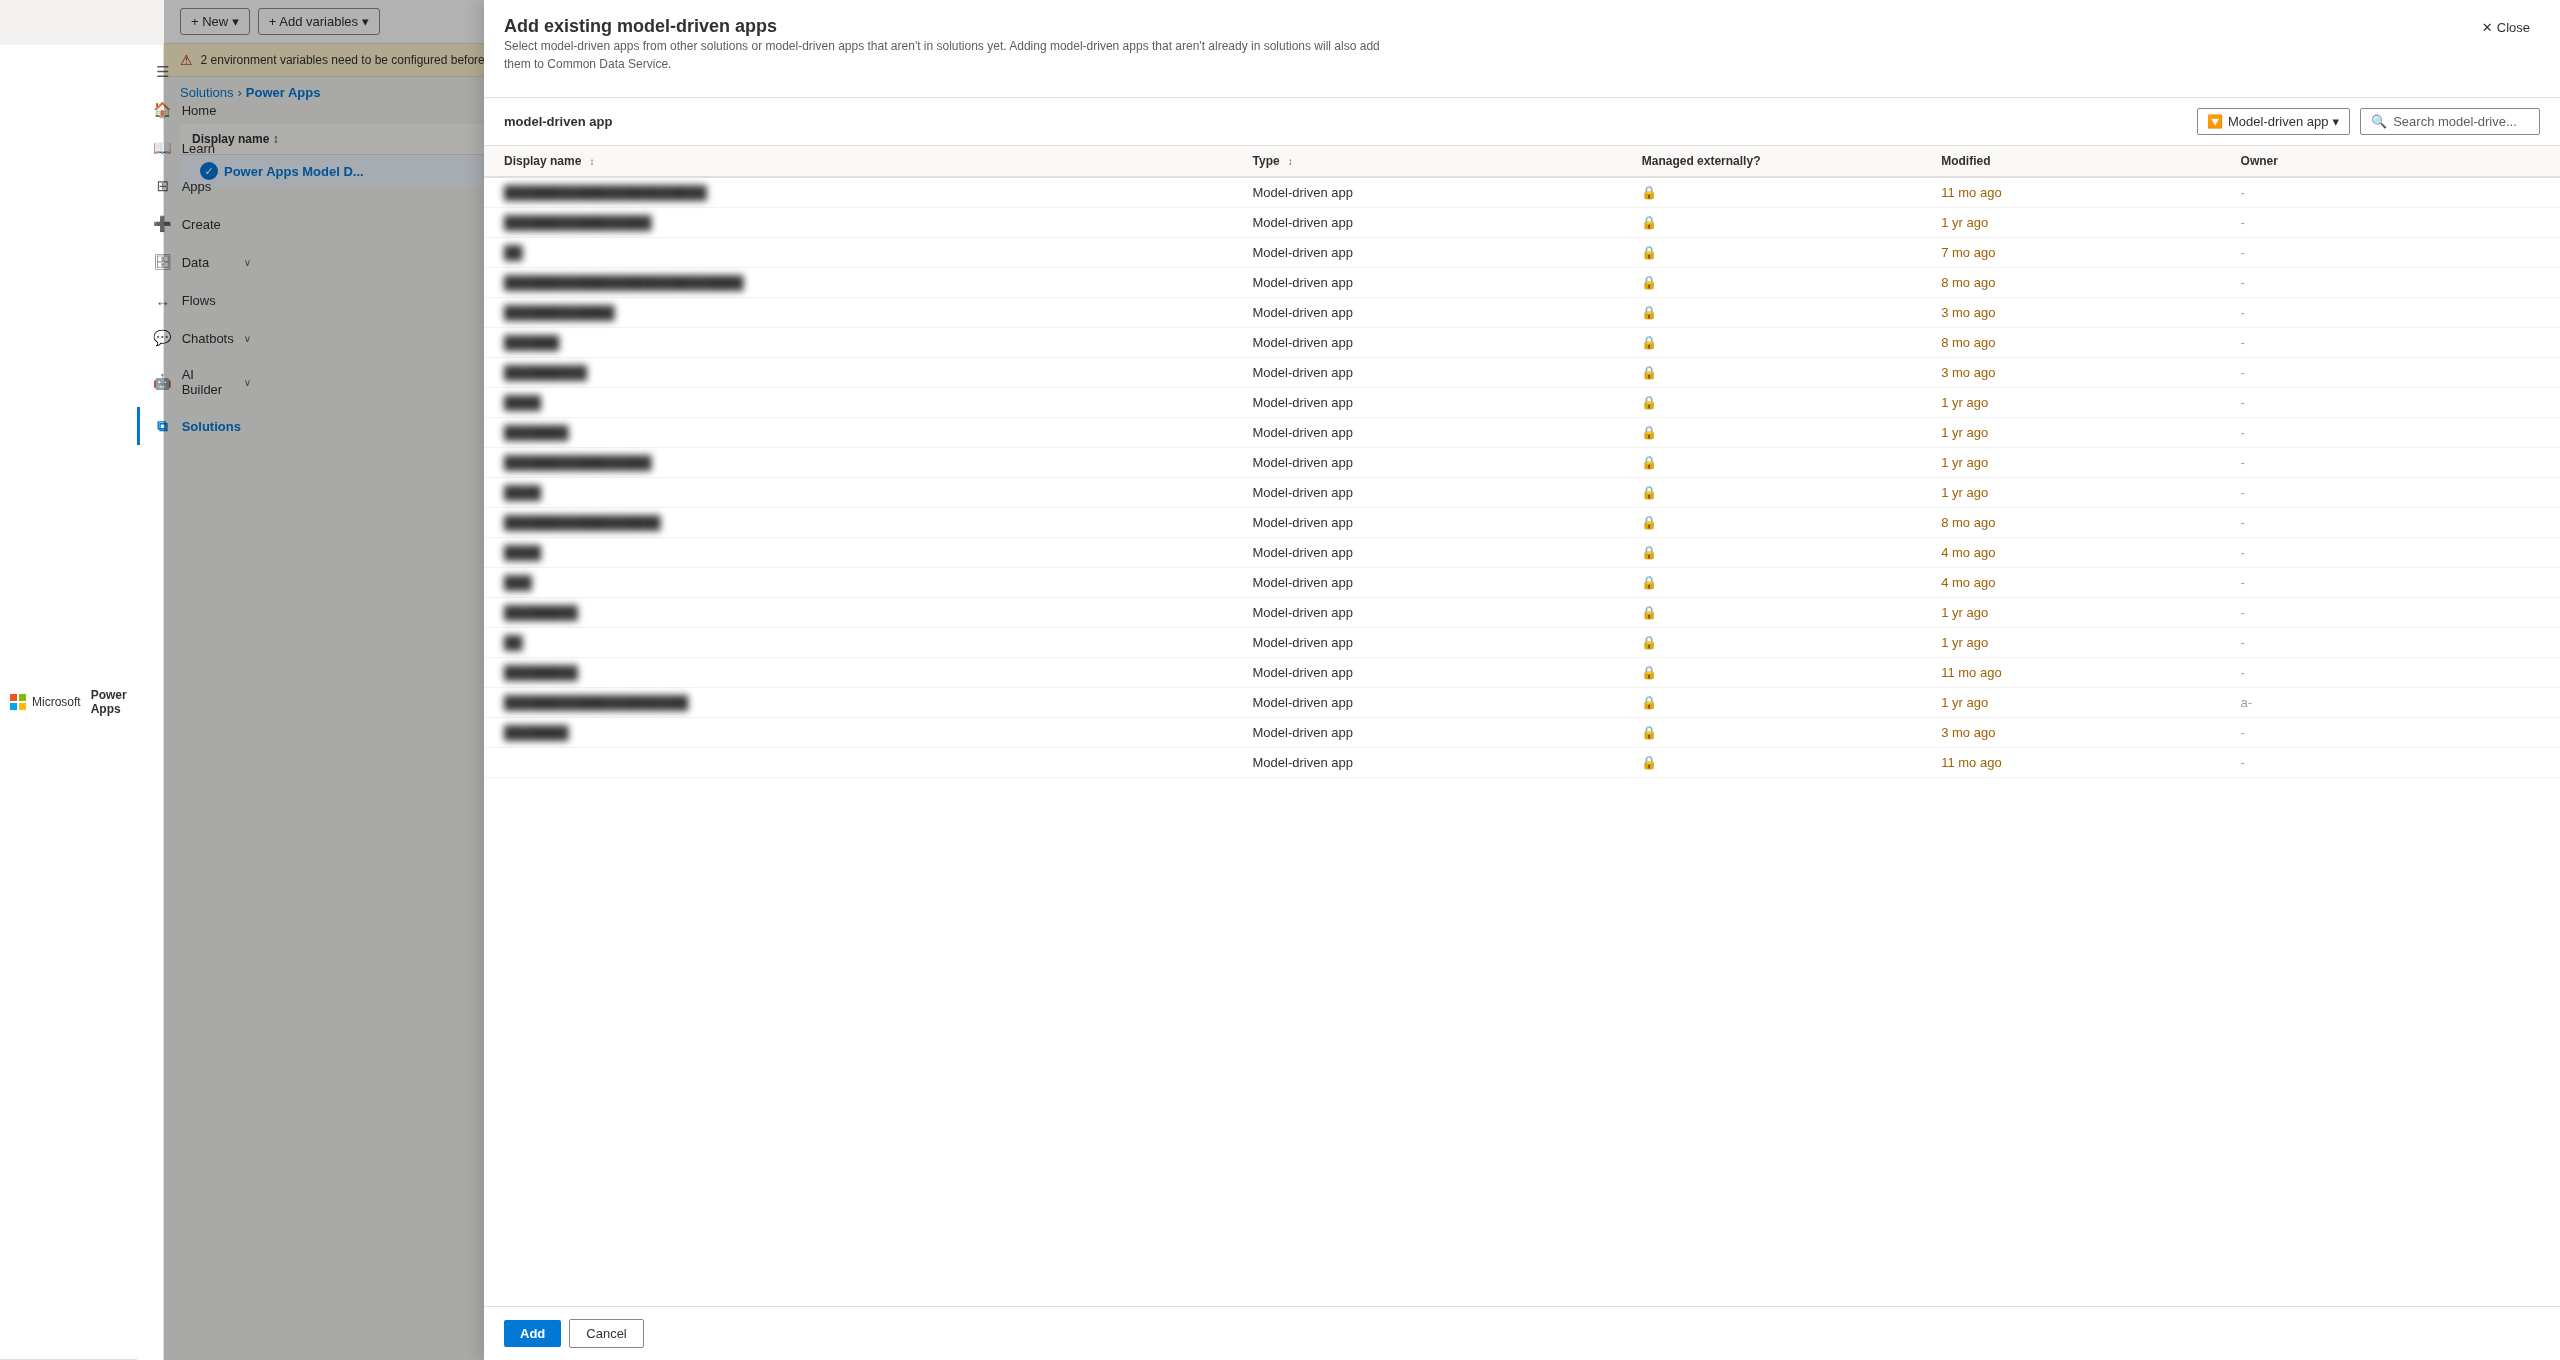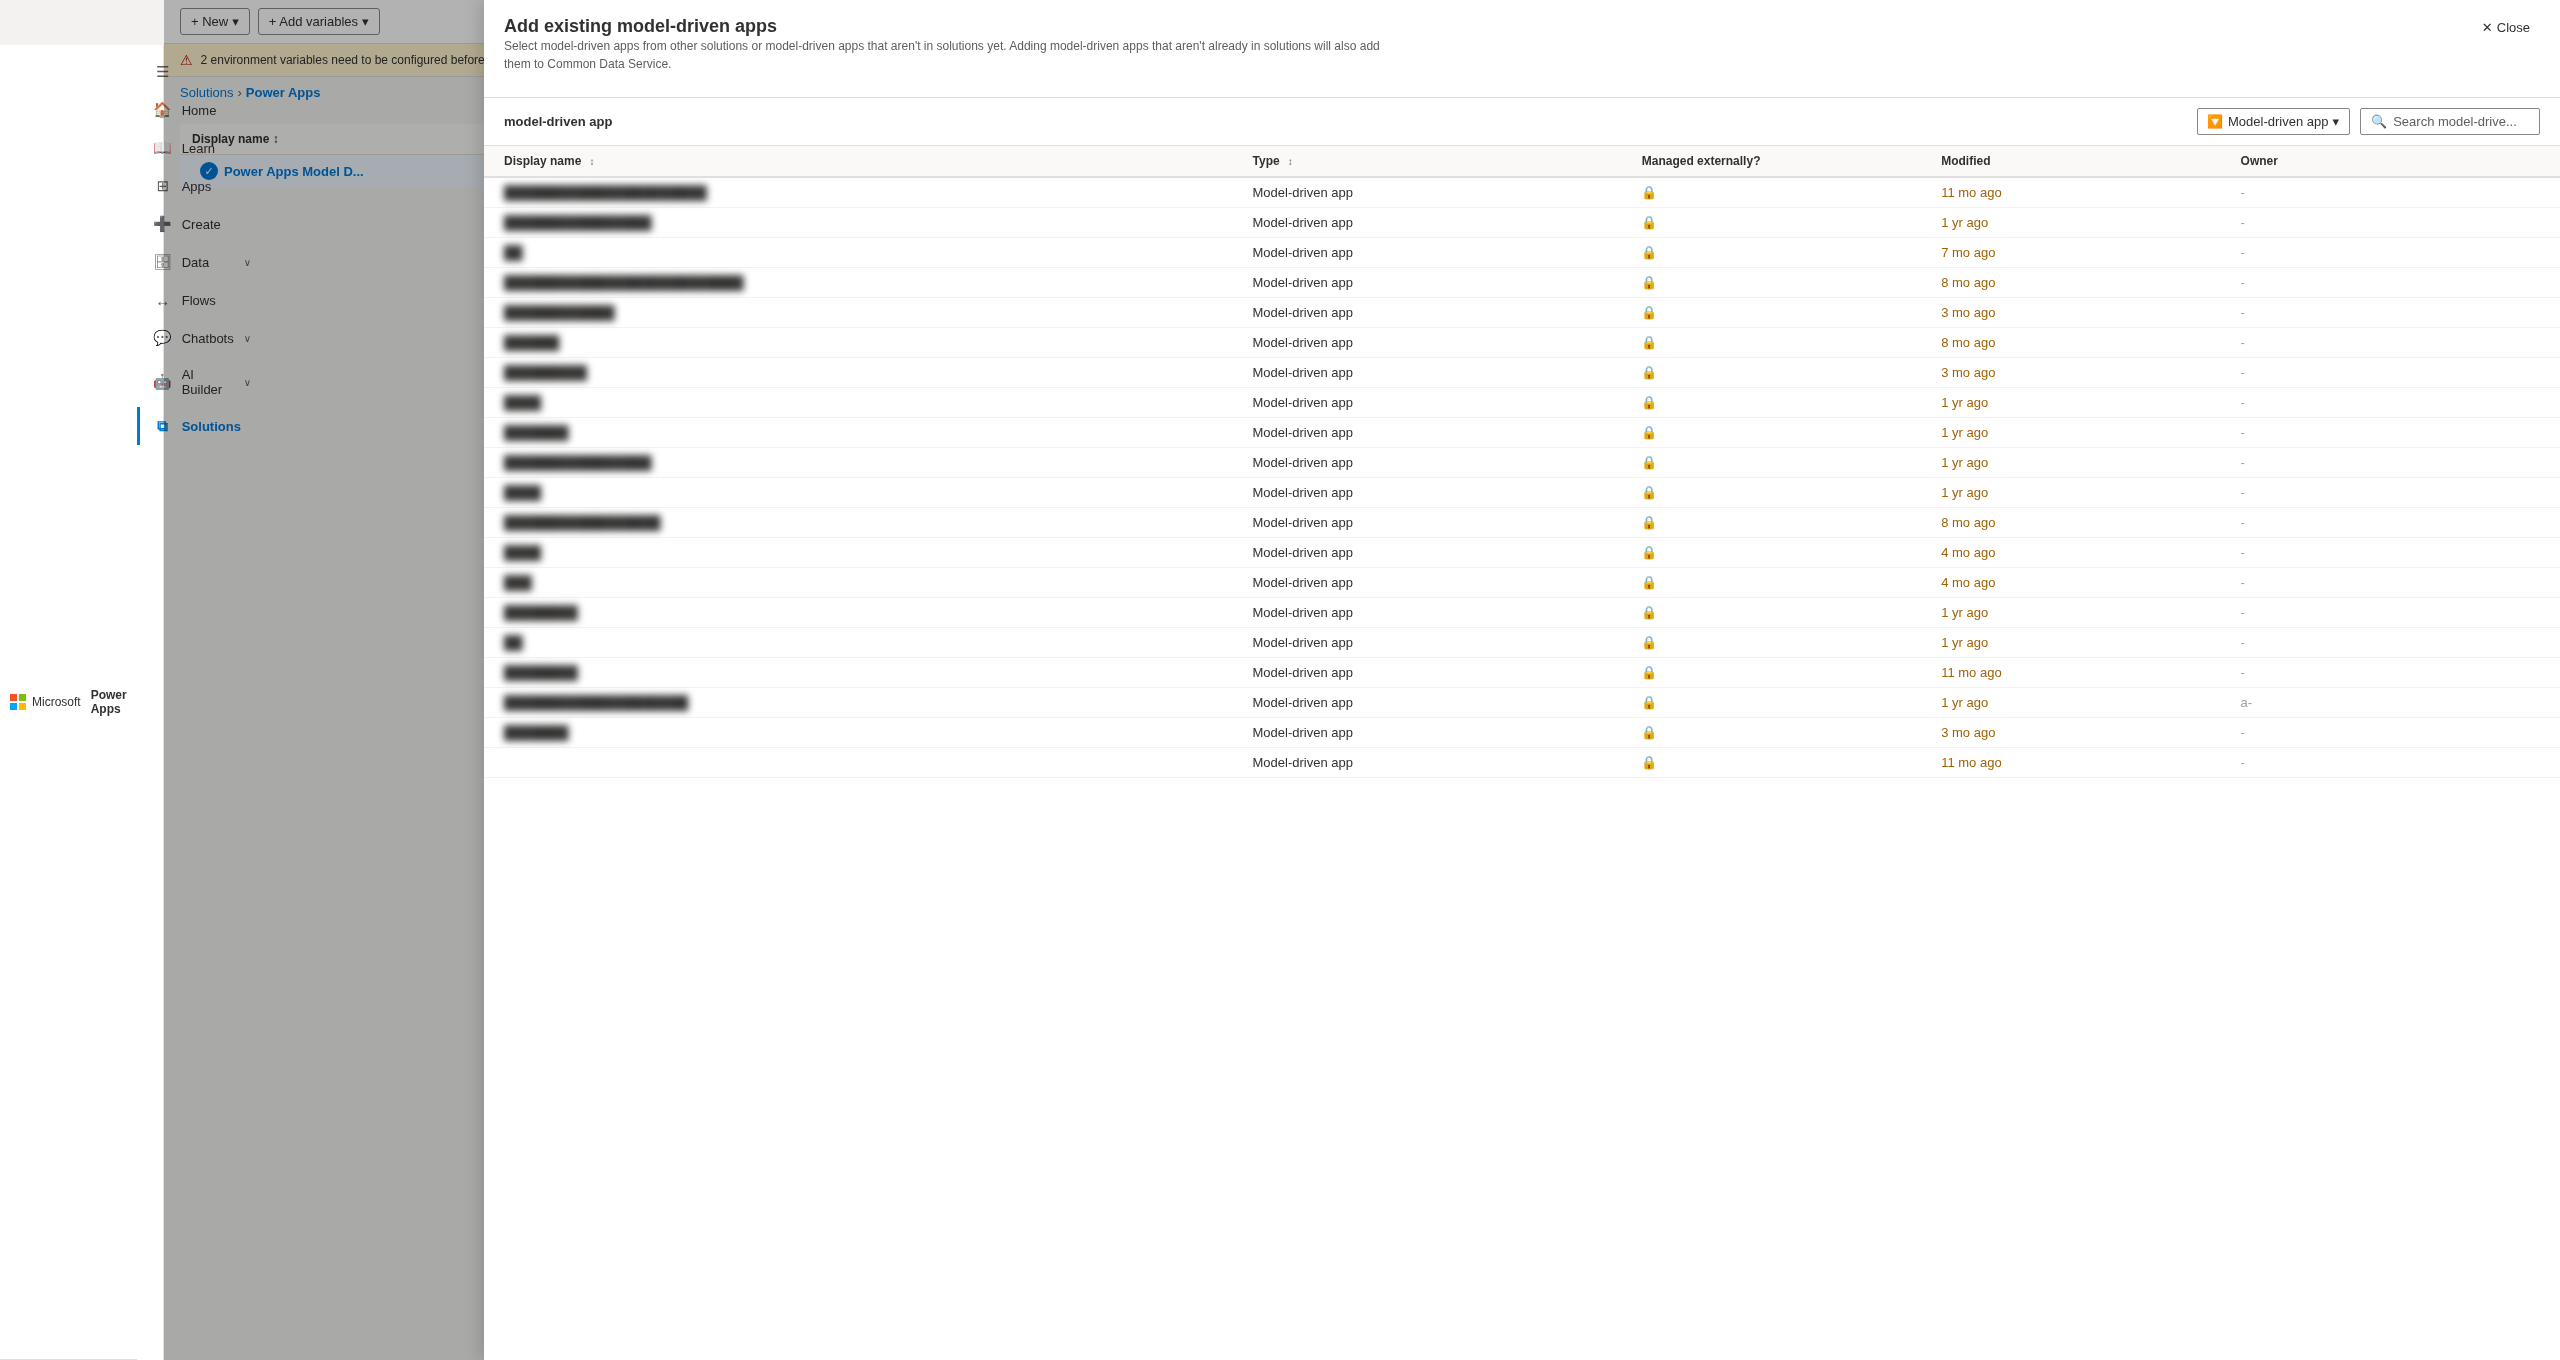--- a/index.html
+++ b/index.html
@@ -447,15 +447,19 @@
     </div>
           <div class="dialog-table-row">
       <span style="filter:blur(3.5px);user-select:none;color:#323130;">&nbsp;</span>
       <span class="col-type">Model-driven app</span>
       <span class="lock-icon">🔒</span>
       <span class="col-mod">11 mo ago</span>
       <span class="dash">-</span>
     </div>
         </div>
 
+      <div class="dialog-footer">
+        <button class="btn-primary">Add</button>
+        <button class="btn-secondary">Cancel</button>
+      </div>
     </div>
   </div>
 </div>
 
 </body></html>

